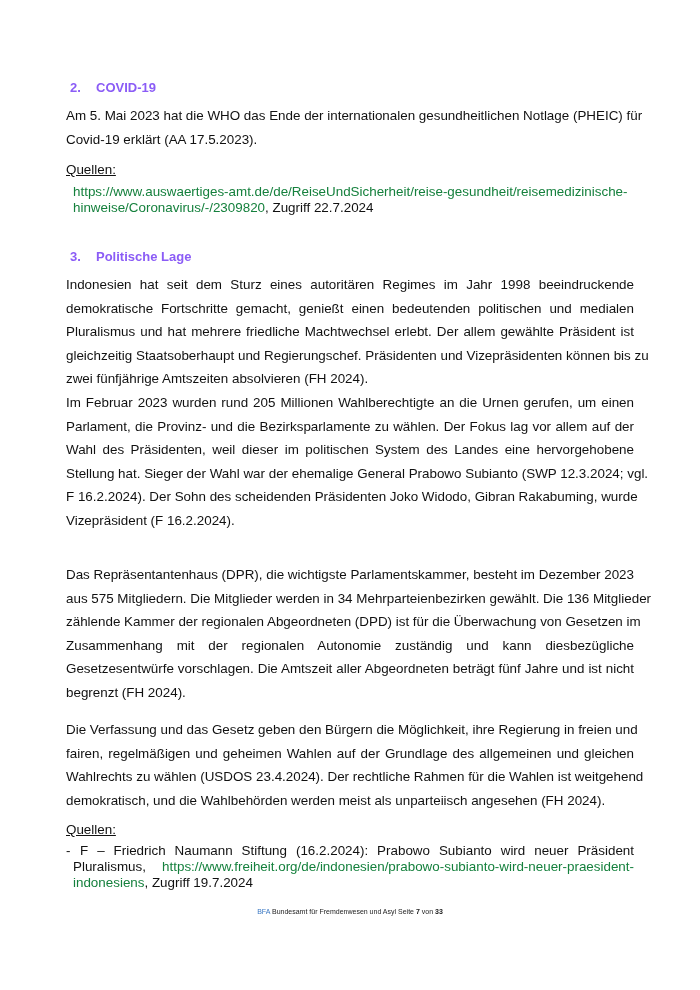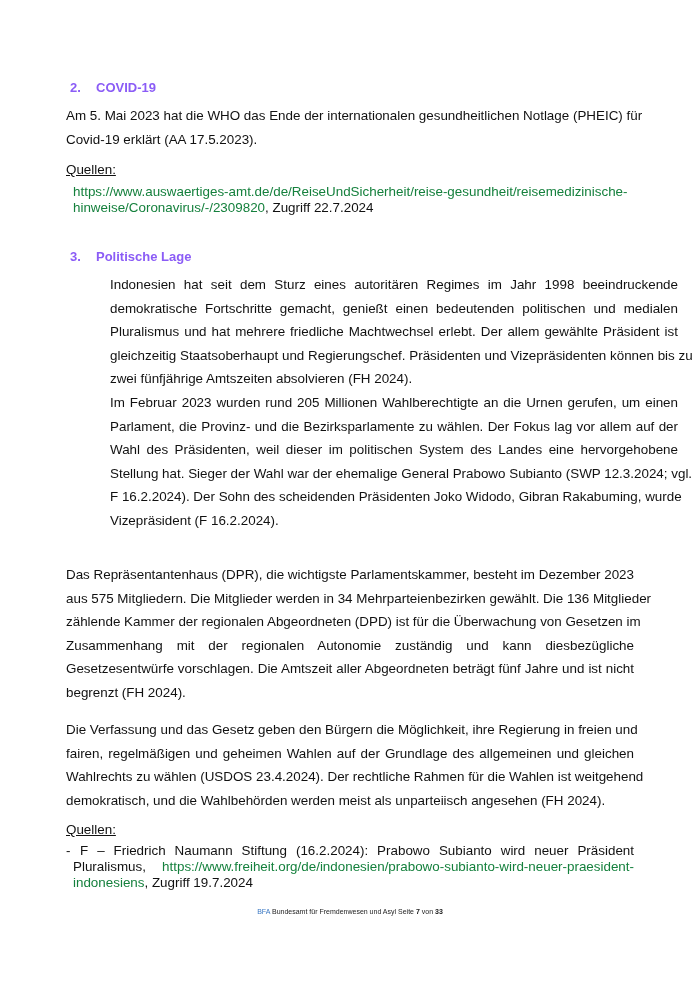--- a/index.html
+++ b/index.html
@@ -43,21 +43,21 @@
 
   <div class="source" style="top:184px;">
     <span class="row indent"><a class="link">https://www.auswaertiges-amt.de/de/ReiseUndSicherheit/reise-gesundheit/reisemedizinische-</a></span>
     <span class="row indent"><a class="link">hinweise/Coronavirus/-/2309820</a><span>, Zugriff 22.7.2024</span></span>
   </div>
 
   <div class="heading" style="top:249px;">
     <span class="num">3.</span><span>Politische Lage</span>
   </div>
 
-  <div class="para" style="top:273px;margin-left:44px;">
+  <div class="para" style="top:273px;">
     <span class="line">Indonesien hat seit dem Sturz eines autoritären Regimes im Jahr 1998 beeindruckende</span>
     <span class="line">demokratische Fortschritte gemacht, genießt einen bedeutenden politischen und medialen</span>
     <span class="line">Pluralismus und hat mehrere friedliche Machtwechsel erlebt. Der allem gewählte Präsident ist</span>
     <span class="line">gleichzeitig Staatsoberhaupt und Regierungschef. Präsidenten und Vizepräsidenten können bis zu</span>
     <span class="line last">zwei fünfjährige Amtszeiten absolvieren (FH 2024).</span>
     <span class="line">Im Februar 2023 wurden rund 205 Millionen Wahlberechtigte an die Urnen gerufen, um einen</span>
     <span class="line">Parlament, die Provinz- und die Bezirksparlamente zu wählen. Der Fokus lag vor allem auf der</span>
     <span class="line">Wahl des Präsidenten, weil dieser im politischen System des Landes eine hervorgehobene</span>
     <span class="line">Stellung hat. Sieger der Wahl war der ehemalige General Prabowo Subianto (SWP 12.3.2024; vgl.</span>
     <span class="line">F 16.2.2024). Der Sohn des scheidenden Präsidenten Joko Widodo, Gibran Rakabuming, wurde</span>

